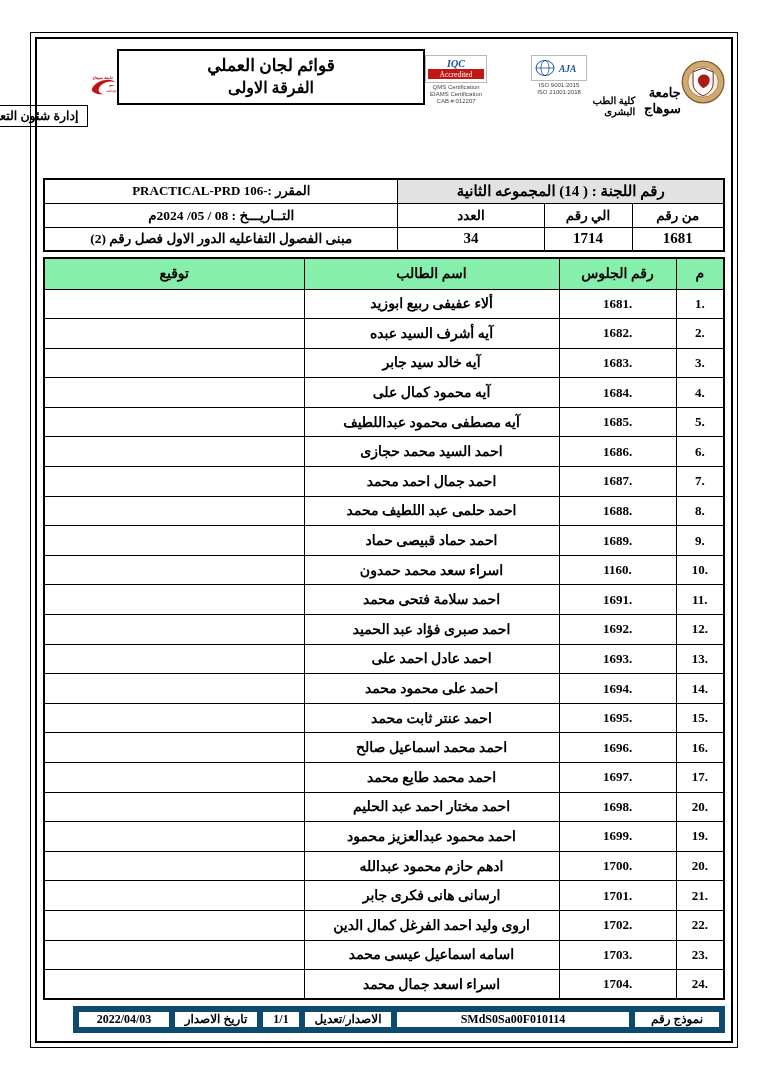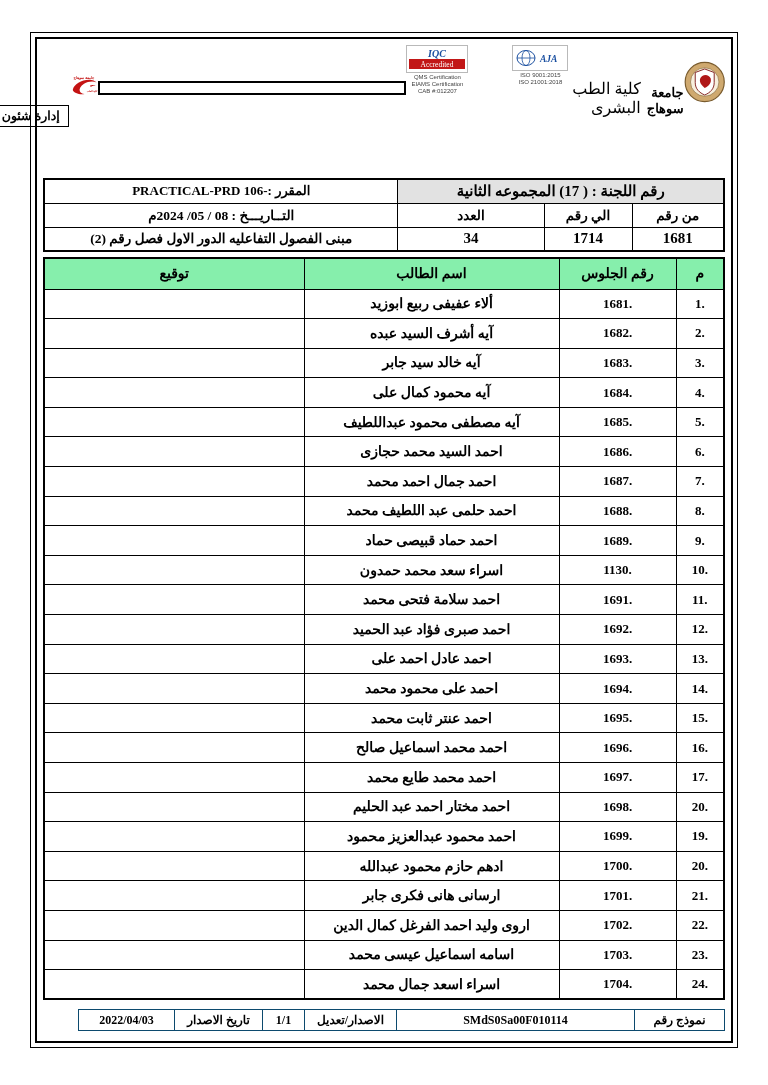--- a/index.html
+++ b/index.html
@@ -18,21 +18,21 @@
     padding:4px 6px 10px 6px; display:flex; flex-direction:column;
   }
 
   
   .header { display:flex; align-items:flex-start; min-height:132px; }
   .h-col { display:flex; flex-direction:row; align-items:flex-end; }
   .h-right { width:168px; padding-top:4px; }
   .h-center { flex:1; }
   .h-left  { width:182px; }
   .uni-name { font-size:13px; font-weight:bold; margin-top:2px; }
-  .fac-name { font-size:16px; font-weight:normal; }
+  .fac-name { font-size:10px; font-weight:bold; }
   .accred-row { display:flex; gap:44px; direction:ltr; margin-top:2px; align-items:flex-start; }
   .accred { display:flex; flex-direction:column; align-items:center; }
   .accred-caption { font-size:6px; line-height:7px; color:#444; text-align:center; direction:ltr;
                     font-family:"Liberation Sans","DejaVu Sans",sans-serif; margin-top:1px; }
   .title-box {
     margin-top:6px; border:2px solid #000; width:308px; padding:4px 8px 6px 8px;
     text-align:center; font-weight:bold; background:#fff;
   }
   .title-box .t1 { font-size:17px; }
   .title-box .t2 { font-size:16px; margin-top:2px; }
@@ -64,21 +64,21 @@
   .student-table thead th { background:#86efac; height:31px; font-size:14px; }
   .student-table tbody td { height:29.6px; }
   .c-serial { direction:ltr; font-size:13px; }
   .c-seat   { direction:ltr; font-size:13px; }
   .c-name   { font-size:14px; }
 
   
   .footer-row { margin-top:auto; padding-top:6px; }
   .footer-table { border:1.5px solid #000; }
   .footer-table td {
-    border:1px solid #0c4a6e; text-align:center; vertical-align:middle;
+    border:6px solid #0c4a6e; text-align:center; vertical-align:middle;
     font-weight:bold; font-size:12px; height:21px; padding:0 4px;
   }
   .f-code { direction:ltr; font-size:12.5px; }
   .f-num  { direction:ltr; }
 </style>
 </head>
 <body>
 
 <div class="frame-outer">
 <div class="frame-inner">
@@ -119,20 +119,22 @@
             <ellipse cx="14" cy="13" rx="4" ry="7.5" fill="none" stroke="#1a4fa0" stroke-width="0.8"></ellipse>
             <text x="28" y="17" font-size="9.5" font-weight="bold" font-style="italic" fill="#1a4fa0">AJA</text>
           </svg>
           <div class="accred-caption">
             <div>ISO 9001:2015</div>
             <div>ISO 21001:2018</div>
           </div>
         </div>
       </div>
       <div class="title-box">
+        <div class="t1">قوائم لجان العملي</div>
+        <div class="t2">الفرقة الاولى</div>
       </div>
     </div>
 
     <div class="h-col h-left">
       <svg width="118" height="84" viewBox="0 0 118 84">
         <text x="60" y="20" text-anchor="middle" font-size="15" font-weight="bold" fill="#c41313">جامعة سوهاج</text>
         <path d="M15 62 C19 38 50 21 80 21 C94 21 105 26 110 32 C98 25 76 27 60 37 C46 46 40 57 43 66 C45 73 52 77 62 78 C42 81 19 75 15 62 Z" fill="#c41313"></path>
         <path d="M84 44 C92 40 102 41 108 46 C100 44 91 46 87 50 Z" fill="#c41313"></path>
         <text x="92" y="70" text-anchor="middle" font-size="10" font-weight="bold" fill="#c41313">كلية الطب</text>
       </svg>
@@ -143,21 +145,21 @@
 
   <table class="info-table">
     <colgroup>
           <col style="width:92px">
           <col style="width:88px">
           <col style="width:146px">
           <col>
         </colgroup>
     <tbody>
           <tr>
-      <td colspan="3" class="cell-committee">رقم اللجنة : ( 17) المجموعه الثانية</td>
+      <td colspan="3" class="cell-committee">رقم اللجنة : ( 14) المجموعه الثانية</td>
       <td class="cell-course">المقرر :-PRACTICAL-PRD 106</td>
     </tr>
     <tr>
       <td class="cell-label">من رقم</td>
       <td class="cell-label">الي رقم</td>
       <td class="cell-label">العدد</td>
       <td class="cell-date">التــاريـــخ :  08 / 05/ 2024م</td>
     </tr>
     <tr>
       <td class="cell-value">1681</td>
@@ -242,21 +244,21 @@
 
     <tr>
       <td class="c-serial">9.</td>
       <td class="c-seat">1689.</td>
       <td class="c-name">احمد حماد قبيصى حماد</td>
       <td class="c-sign"></td>
     </tr>
 
     <tr>
       <td class="c-serial">10.</td>
-      <td class="c-seat">1130.</td>
+      <td class="c-seat">1160.</td>
       <td class="c-name">اسراء سعد محمد حمدون</td>
       <td class="c-sign"></td>
     </tr>
 
     <tr>
       <td class="c-serial">11.</td>
       <td class="c-seat">1691.</td>
       <td class="c-name">احمد سلامة فتحى محمد</td>
       <td class="c-sign"></td>
     </tr>

